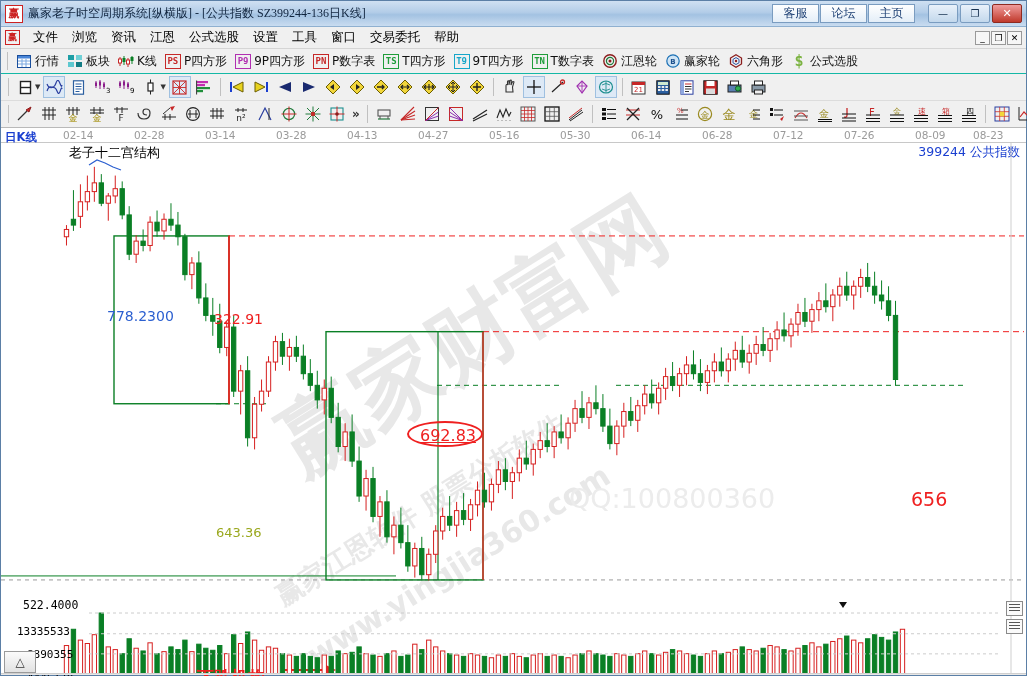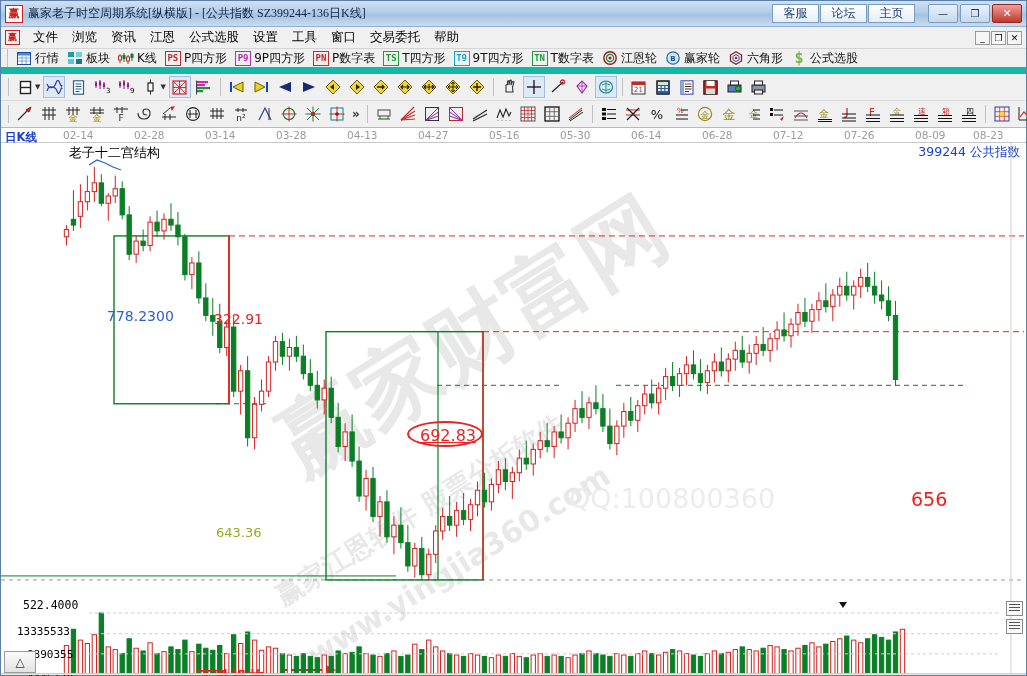--- a/index.html
+++ b/index.html
@@ -78,21 +78,21 @@
   .mdi-btn {
     width: 15px; height: 14px; margin-left: 1px;
     border: 1px solid #999; background: #f6f6f6;
     font-size: 9px; line-height: 12px; text-align: center; color: #000;
     font-family: "DejaVu Sans", sans-serif; cursor: pointer;
   }
 
   
   .tbar1 {
     position: absolute; left: 0; top: 48px; width: 1025px; height: 25px;
-    background: #f0f0f0; border-bottom: 7px solid #14b8a6;
+    background: #f0f0f0; border-bottom: 1px solid #14b8a6;
     display: flex; align-items: center; padding-left: 2px;
   }
   .tb1-item { display: flex; align-items: center; padding: 1px 4px; cursor: pointer; }
   .tb1-ic {
     width: 16px; height: 15px; margin-right: 3px; flex: 0 0 16px;
     display: flex; align-items: center; justify-content: center;
     font-size: 9px; font-weight: bold; font-family: "DejaVu Sans Mono", monospace;
     line-height: 1;
   }
   .tb1-lab { font-size: 12px; color: #111; white-space: nowrap; font-family: "DejaVu Sans", sans-serif; }

